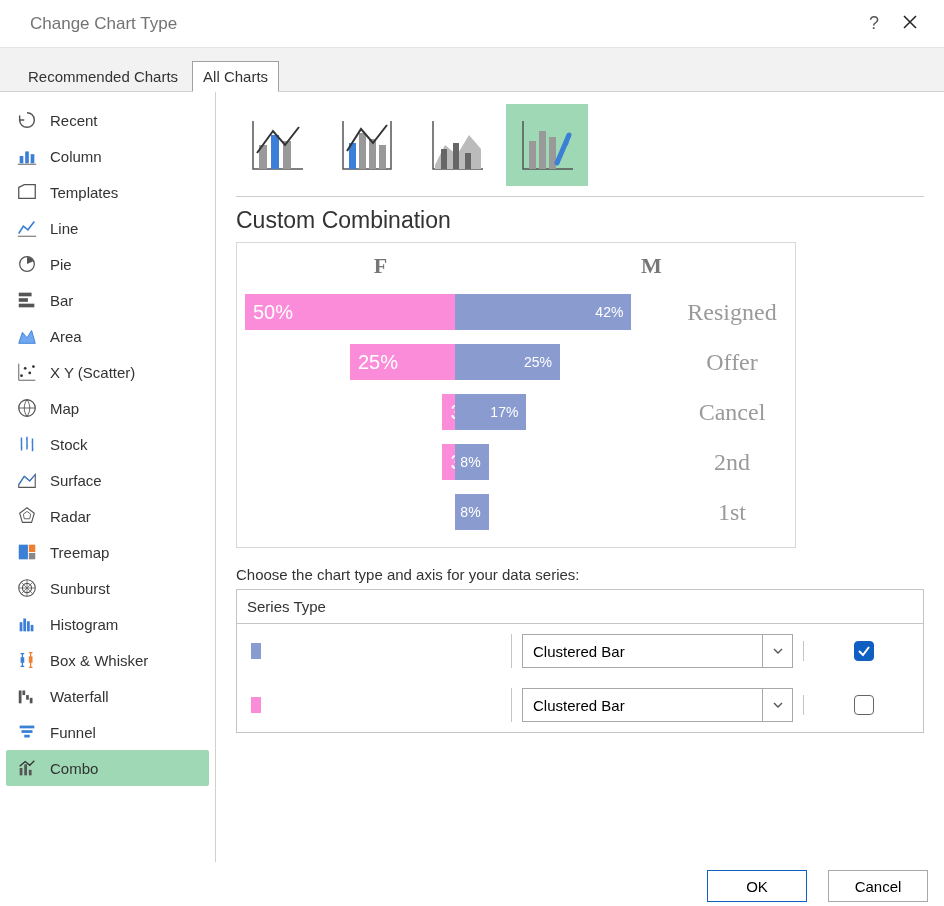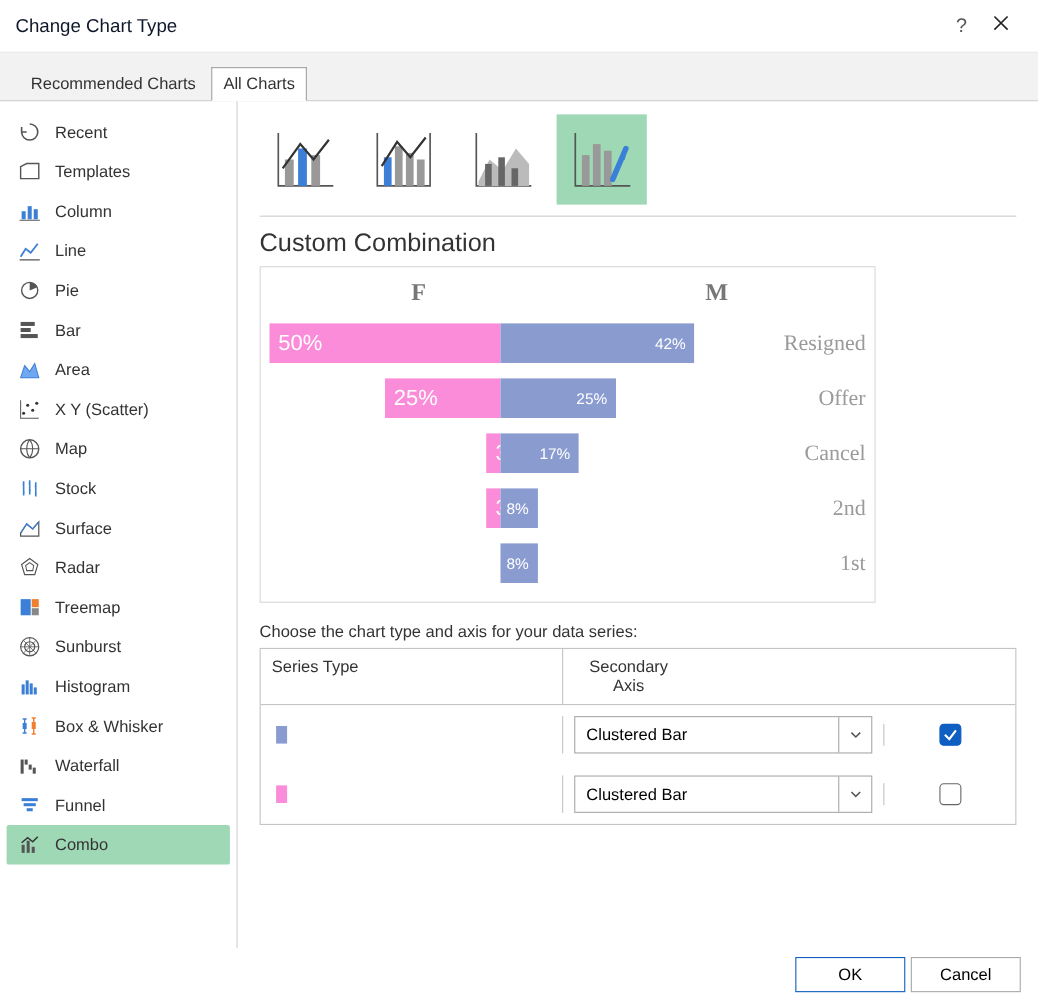--- a/index.html
+++ b/index.html
@@ -1,19 +1,19 @@
 <!DOCTYPE html>
 <html><head>
 <meta charset="utf-8">
 <style>
 * { box-sizing: border-box; margin: 0; padding: 0; font-family: "Segoe UI", Arial, sans-serif; }
 body { width: 944px; height: 906px; background: #fff; overflow: hidden; }
 
 .titlebar { display: flex; align-items: center; height: 48px; padding: 0 14px; border-bottom: 1px solid #e4e4e4; }
-.titlebar .title { font-size: 17px; color: #0f172a; flex: 1; }
+.titlebar .title { font-size: 17px; color: #737373; flex: 1; margin-left: 16px; }
 .titlebar .help { width: 32px; text-align: center; font-size: 18px; color: #555; }
 .titlebar .close { width: 40px; text-align: center; }
 .titlebar .close svg { width: 16px; height: 16px; }
 
 .tabs { height: 44px; background: #f2f2f2; border-bottom: 1px solid #d0d0d0; display: flex; align-items: flex-end; padding: 0 18px 0 18px; }
 .tab { padding: 6px 10px; font-size: 15px; color: #333; margin-right: 4px; }
 .tab.active { background: #fff; border: 1px solid #a0a0a0; border-bottom: 1px solid #fff; position: relative; top: 1px; }
 
 .body { display: flex; height: 770px; }
 .sidebar { width: 218px; border-right: 1px solid #d0d0d0; padding: 10px 6px 10px 6px; }
@@ -34,42 +34,42 @@
 .preview { width: 560px; border: 1px solid #d8d8d8; background: #fff; padding: 10px 8px 10px 8px; }
 .pv-head { display: flex; }
 .pv-half { flex: 1; text-align: center; font-family: Georgia, serif; font-size: 22px; color: #777; font-weight: bold;}
 .pv-rows { margin-top: 8px; }
 .pv-row { display: flex; align-items: center; height: 50px; }
 .pv-bars { width: 420px; position: relative; height: 36px; display:flex; }
 .pv-bars .left { position:absolute; right:50%; height:36px; background:#fa8cd9; display:flex; align-items:center; }
 .pv-bars .left span { color:#fff; font-size:20px; margin-left:8px; }
 .pv-bars .right { position:absolute; left:50%; height:36px; background:#8a9bd0; display:flex; align-items:center; justify-content:flex-end;}
 .pv-bars .right span { color:#fff; font-size:14px; margin-right:8px;}
-.pv-label { flex:1; font-family: Georgia, serif; font-size:20px; color:#9a9a9a; text-align:right; padding-left:12px;}
+.pv-label { flex:1; font-family: Georgia, serif; font-size:24px; color:#9a9a9a; text-align:center; padding-left:12px;}
 
 .series-caption { font-size: 15px; color: #333; margin: 18px 0 6px 0; }
 .series-table { border: 1px solid #c4c4c4; }
 .series-head { display: flex; border-bottom: 1px solid #c4c4c4; font-size: 15px; color: #333; }
 .series-head > div { padding: 8px 10px; }
 .col-name { width: 274px; }
 .col-type { width: 292px; border-left: 1px solid #c4c4c4; }
 .col-axis { width: 120px; border-left: 1px solid #c4c4c4; text-align: center;}
 .series-row { display:flex; align-items:center; height: 54px;}
 .series-row .col-name { display:flex; align-items:center; padding-left: 14px;}
 .swatch { width: 10px; height: 16px;}
 .series-row .col-type { display:flex; align-items:center; padding: 0 10px;}
 .dd { flex:1; height: 34px; border: 1px solid #a8a8a8; display:flex; align-items:center; background:#fff;}
 .dd span { flex:1; padding: 0 10px; font-size:15px;}
 .dd .arrow { width: 30px; height:100%; border-left:1px solid #a8a8a8; display:flex; align-items:center; justify-content:center;}
 .series-row .col-axis { display:flex; align-items:center; justify-content:center;}
 .chk { width:20px; height:20px; border:1px solid #666; border-radius:4px; display:flex; align-items:center; justify-content:center;}
 .chk.on { background:#0f5ec2; border-color:#0f5ec2;}
 .chk.on svg { width:14px; height:14px;}
 
-.footer { display:flex; justify-content:flex-end; gap:5px; padding: 8px 16px 0 0; }
+.footer { display:flex; justify-content:flex-end; gap:21px; padding: 8px 16px 0 0; }
 .btn { width: 100px; height: 32px; border: 1px solid #a8a8a8; background:#fff; font-size:15px; display:flex; align-items:center; justify-content:center;}
 .btn.primary { border: 1px solid #0f5ec2;}
 </style>
 </head>
 <body>
 
 <div class="titlebar">
   <div class="title">Change Chart Type</div>
   <div class="help">?</div>
   <div class="close">
@@ -91,35 +91,35 @@
           <svg viewBox="0 0 24 24">
             <path d="M12 4 A8 8 0 1 1 4 12" stroke="#555" stroke-width="1.6" fill="none"></path>
             <path d="M4 7 L4 12 L9 12" stroke="#555" stroke-width="1.6" fill="none"></path>
           </svg>
         </span>
       <span>Recent</span>
     </div>
     <div class="side-item">
       <span class="side-icon">
           <svg viewBox="0 0 24 24">
-            <path d="M3 7 L9 4 L21 4 L21 19 L3 19 Z" stroke="#555" stroke-width="1.4" fill="none"></path>
-          </svg>
-        </span>
-      <span>Templates</span>
-    </div>
-    <div class="side-item">
-      <span class="side-icon">
-          <svg viewBox="0 0 24 24">
             <rect x="4" y="12" width="4" height="8" fill="#3b7fd6"></rect>
             <rect x="10" y="7" width="4" height="13" fill="#3b7fd6"></rect>
             <rect x="16" y="10" width="4" height="10" fill="#3b7fd6"></rect>
             <path d="M2 21 L22 21" stroke="#555" stroke-width="1"></path>
           </svg>
         </span>
       <span>Column</span>
+    </div>
+    <div class="side-item">
+      <span class="side-icon">
+          <svg viewBox="0 0 24 24">
+            <path d="M3 7 L9 4 L21 4 L21 19 L3 19 Z" stroke="#555" stroke-width="1.4" fill="none"></path>
+          </svg>
+        </span>
+      <span>Templates</span>
     </div>
     <div class="side-item">
       <span class="side-icon">
           <svg viewBox="0 0 24 24">
             <path d="M3 18 L8 10 L13 14 L20 5" stroke="#3b7fd6" stroke-width="1.8" fill="none"></path>
             <path d="M2 21 L22 21" stroke="#555" stroke-width="1"></path>
           </svg>
         </span>
       <span>Line</span>
     </div>
@@ -376,21 +376,20 @@
             </div>
             <div class="pv-label">1st</div>
           </div>
         </div>
     </div>
 
     <div class="series-caption">Choose the chart type and axis for your data series:</div>
     <div class="series-table">
       <div class="series-head">
         <div class="col-name">Series Type</div>
-        <div class="col-axis">Secondary Axis</div>
       </div>
       <div id="series-body">
           <div class="series-row">
             <div class="col-name">
               <div class="swatch" style="background: rgb(138, 155, 208);"></div>
             </div>
             <div class="col-type">
               <div class="dd">
                 <span>Clustered Bar</span>
                 <div class="arrow">

